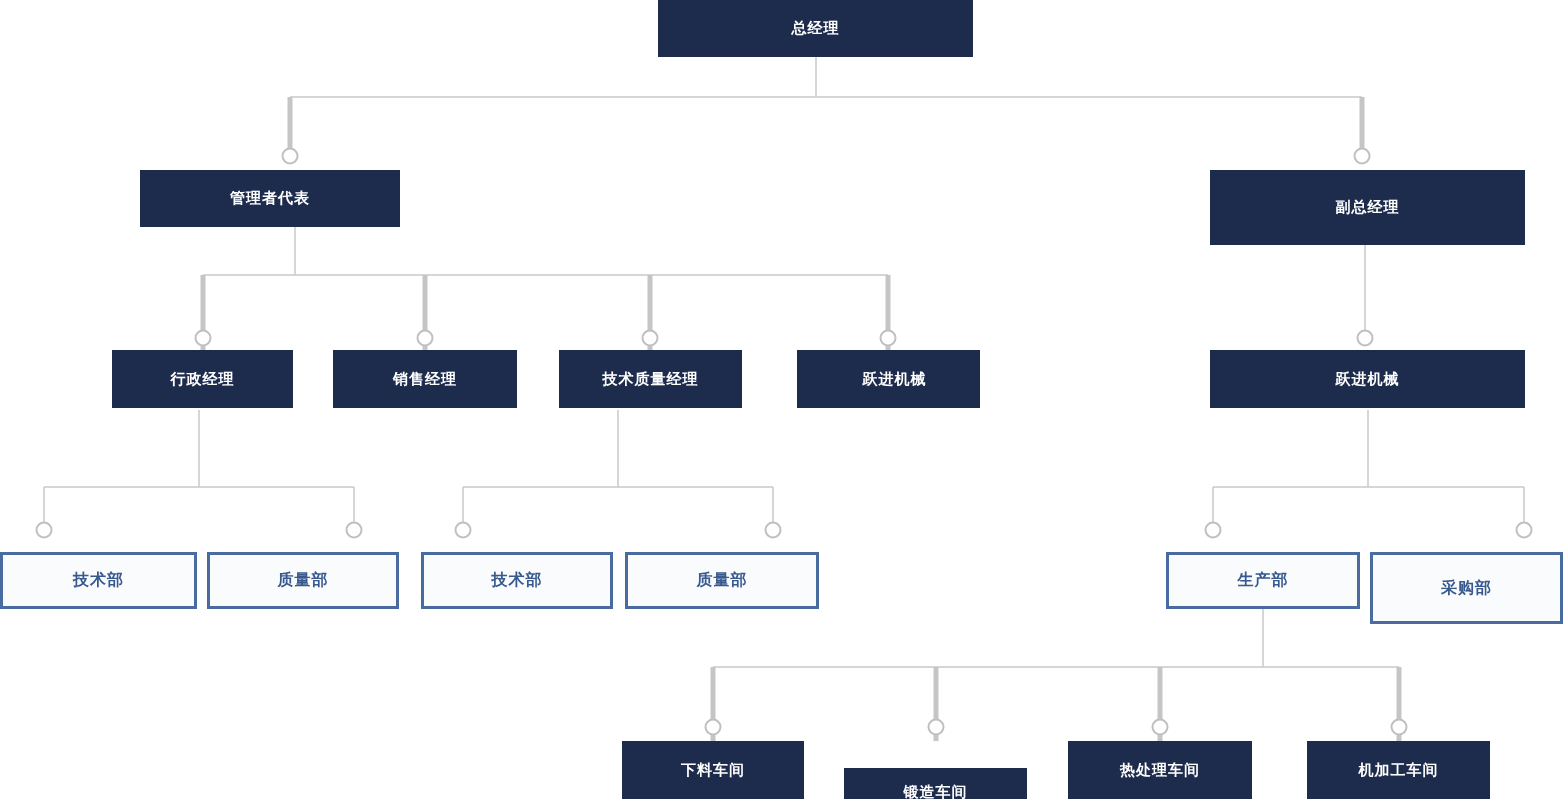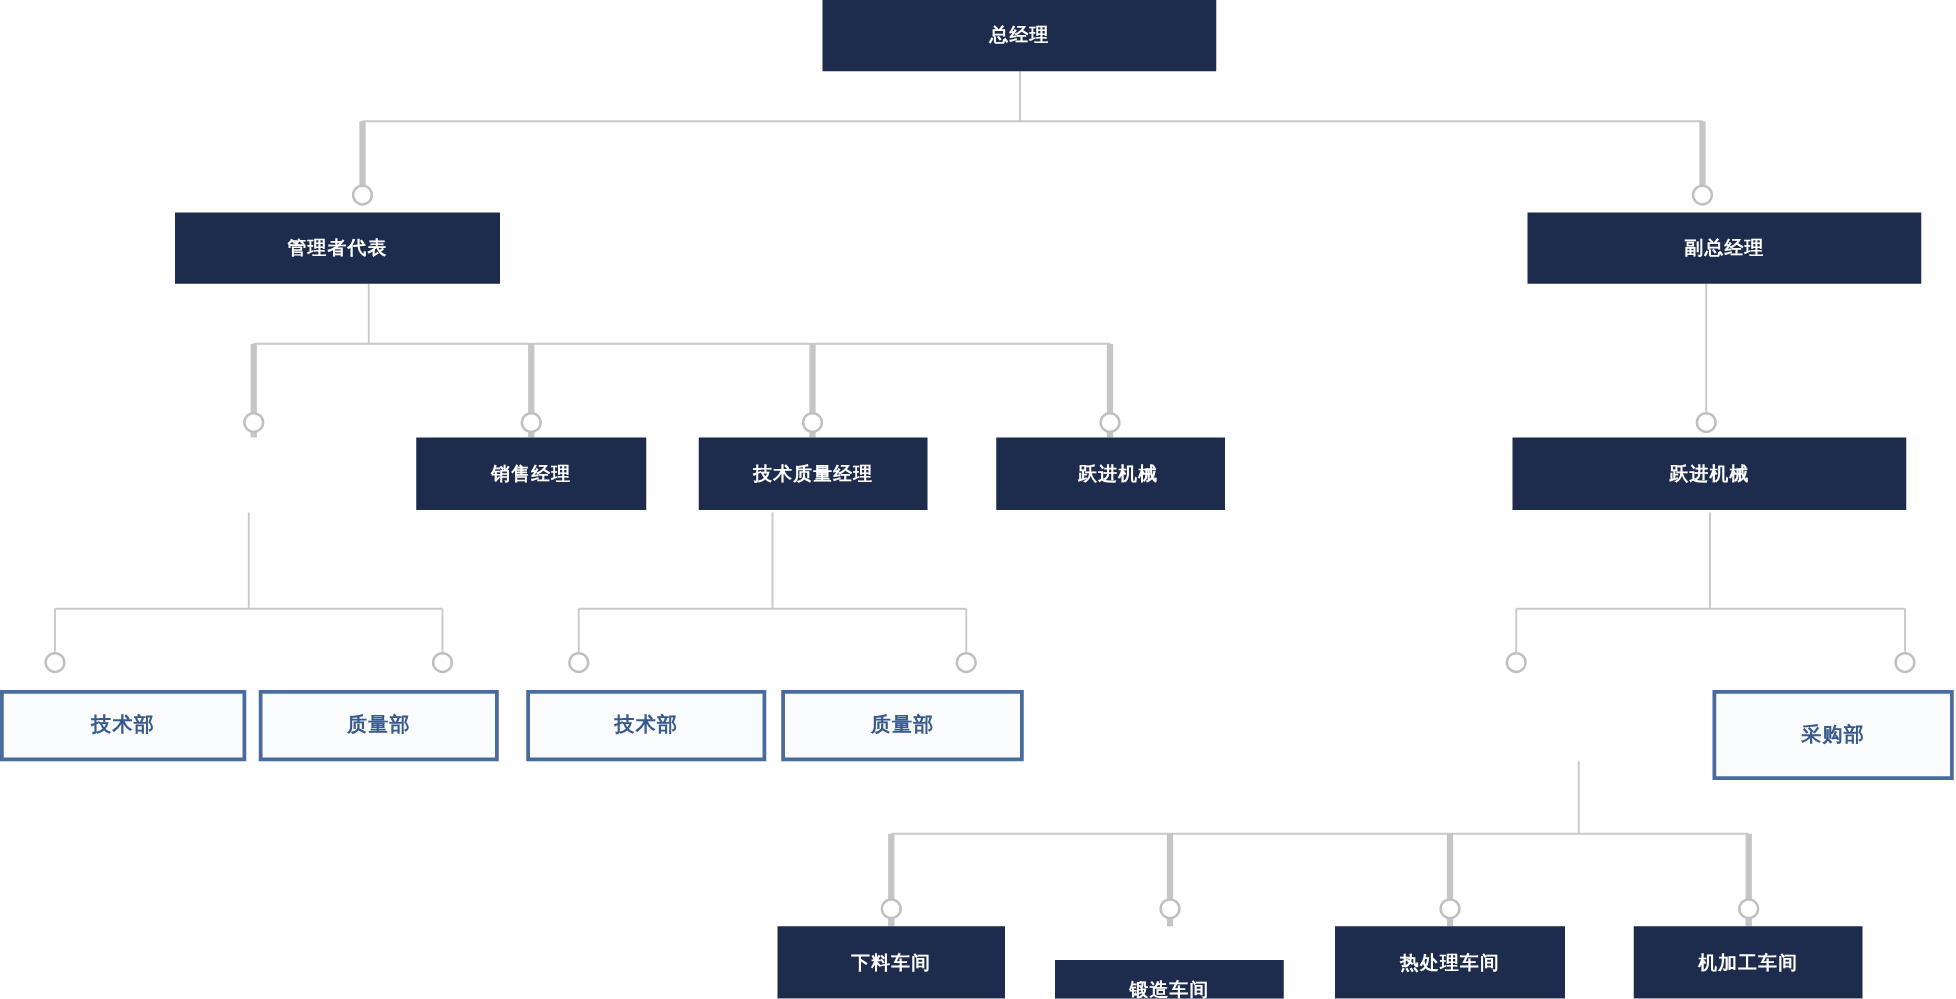--- a/index.html
+++ b/index.html
@@ -80,28 +80,30 @@
     <circle class="tog" cx="1213" cy="530" r="7.5"></circle>
     <circle class="tog" cx="1524" cy="530" r="7.5"></circle>
     <circle class="tog" cx="713" cy="727" r="7.5"></circle>
     <circle class="tog" cx="936" cy="727" r="7.5"></circle>
     <circle class="tog" cx="1160" cy="727" r="7.5"></circle>
     <circle class="tog" cx="1399" cy="727" r="7.5"></circle>
   </svg>
 
   <div class="node dark" style="left:658px;  top:0;     width:315px; height:57px;">总经理</div>
   <div class="node dark" style="left:140px;  top:170px; width:260px; height:57px;">管理者代表</div>
-  <div class="node dark" style="left:1210px; top:170px; width:315px; height:57px;margin-left:12px;">副总经理</div>
+  <div class="node dark" style="left:1210px; top:170px; width:315px; height:75px;">副总经理</div>
+  <div class="node dark" style="left:112px;  top:350px; width:181px; height:58px;">行政经理</div>
   <div class="node dark" style="left:333px;  top:350px; width:184px; height:58px;">销售经理</div>
   <div class="node dark" style="left:559px;  top:350px; width:183px; height:58px;">技术质量经理</div>
   <div class="node dark" style="left:797px;  top:350px; width:183px; height:58px;padding-left:12px;">跃进机械</div>
   <div class="node dark" style="left:1210px; top:350px; width:315px; height:58px;">跃进机械</div>
   <div class="node light" style="left:0;      top:552px; width:197px; height:57px;">技术部</div>
   <div class="node light" style="left:207px;  top:552px; width:192px; height:57px;">质量部</div>
   <div class="node light" style="left:421px;  top:552px; width:192px; height:57px;">技术部</div>
   <div class="node light" style="left:625px;  top:552px; width:194px; height:57px;">质量部</div>
+  <div class="node light" style="left:1166px; top:552px; width:194px; height:57px;">生产部</div>
   <div class="node light" style="left:1370px; top:552px; width:193px; height:72px;">采购部</div>
   <div class="node dark" style="left:622px;  top:741px; width:182px; height:58px;">下料车间</div>
   <div class="node dark" style="left:844px;  top:741px; width:183px; height:48px;margin-top:27px;">锻造车间</div>
   <div class="node dark" style="left:1068px; top:741px; width:184px; height:58px;">热处理车间</div>
   <div class="node dark" style="left:1307px; top:741px; width:183px; height:58px;">机加工车间</div>
 
 </div>
 
 </body></html>

